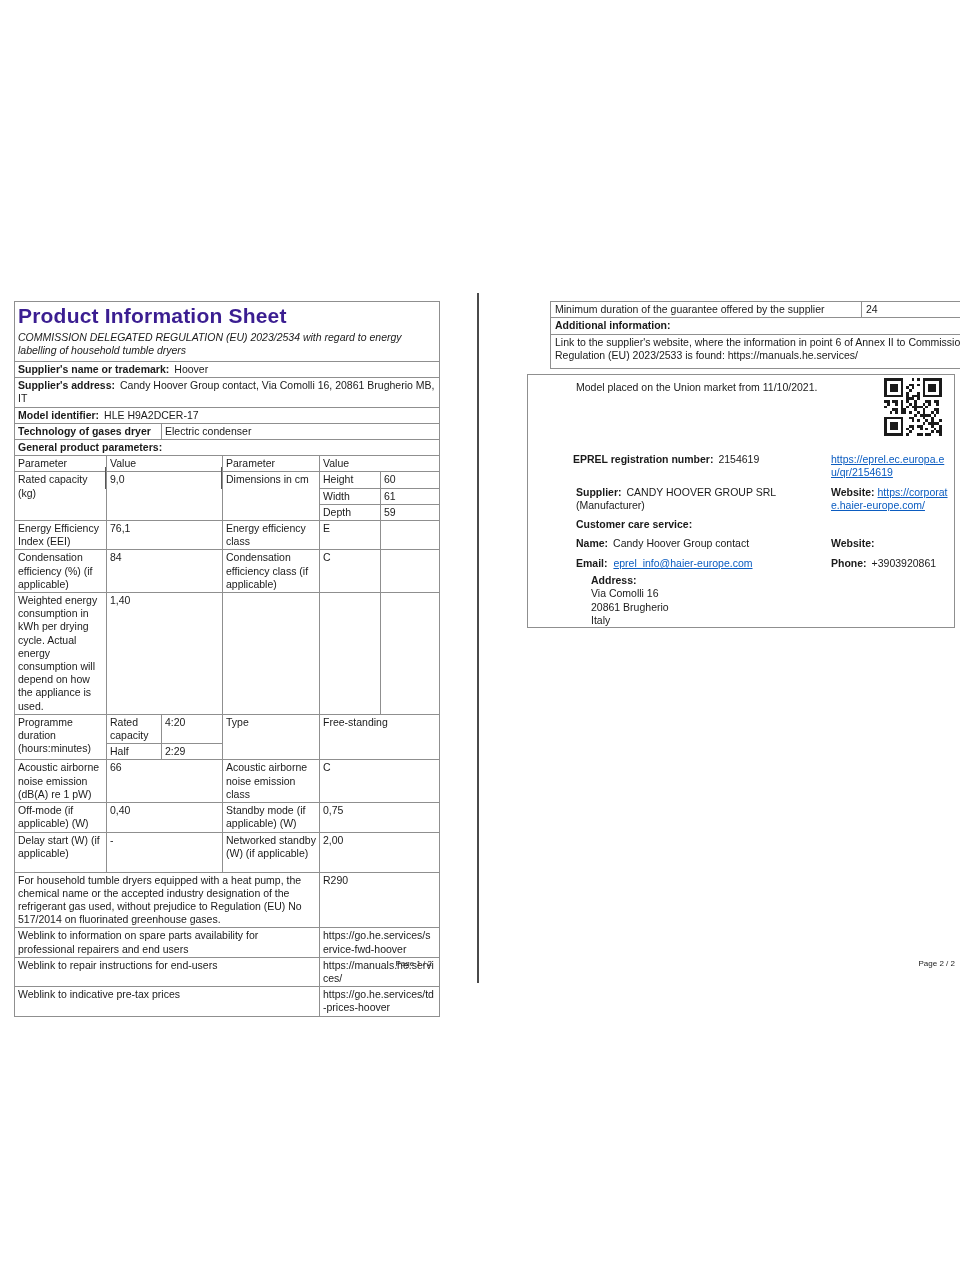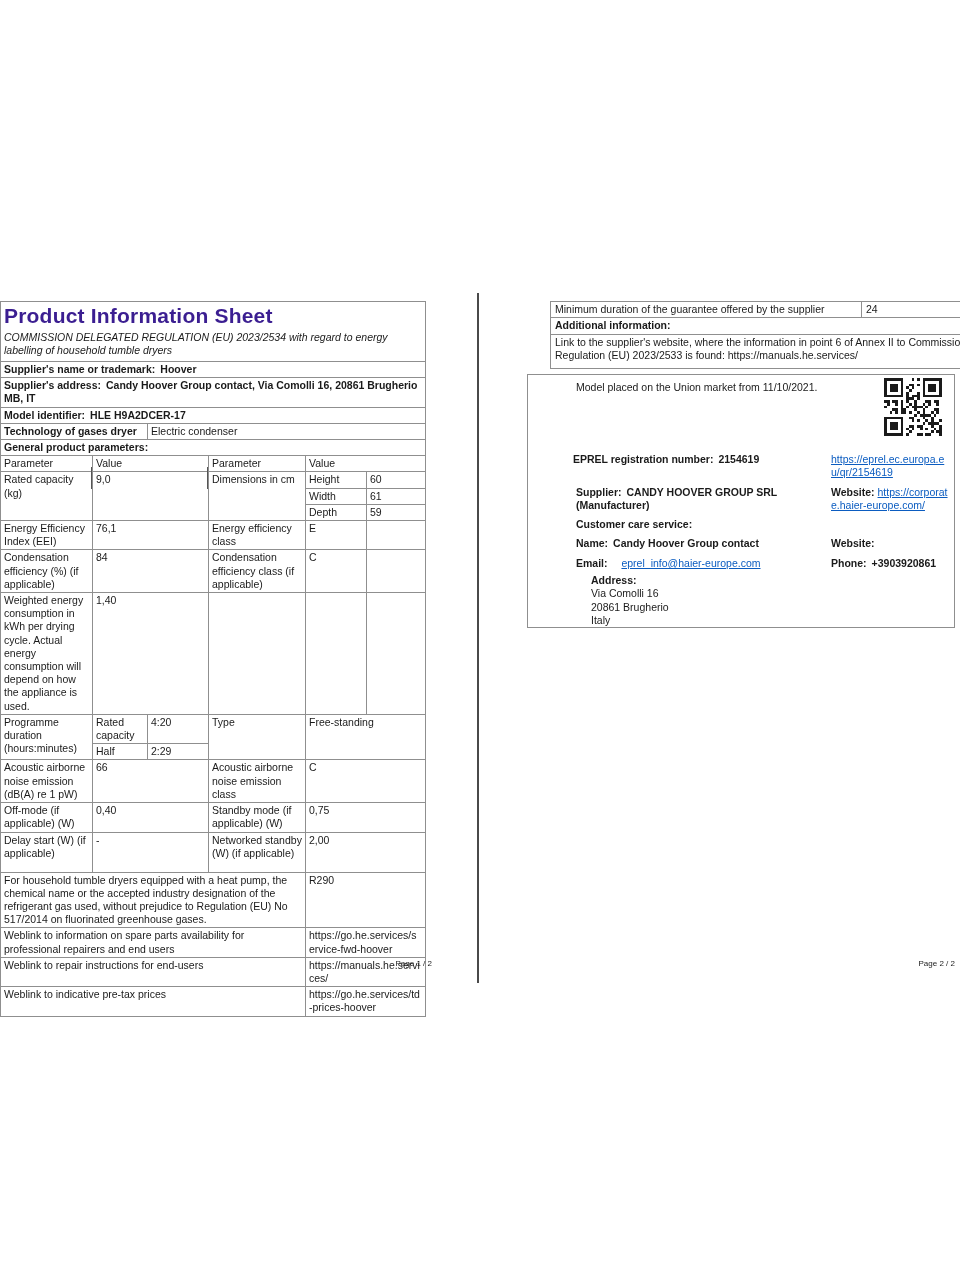--- a/index.html
+++ b/index.html
@@ -4,34 +4,34 @@
 <style>
   :root { --title-color:#3b1e91; --link-color:#0b5cc0; --border:#8f8f8f; --ink:#1a1a1a; }
   * { box-sizing:border-box; }
   html,body { margin:0; padding:0; }
   body {
     width:960px; height:1280px; background:#ffffff; position:relative;
     font-family:"Liberation Sans", sans-serif; color:var(--ink);
     -webkit-font-smoothing:antialiased;
   }
   
-  .page1 { position:absolute; left:0; top:301px; width:425px; }
+  .page1 { position:absolute; left:14px; top:301px; width:425px; }
   table.sheet {
     border-collapse:collapse; table-layout:fixed; width:425px;
     font-size:10.5px; line-height:13.2px;
   }
   table.sheet td {
     border:1px solid var(--border); padding:1px 3px; vertical-align:top;
     overflow-wrap:break-word;
   }
   td.titlecell { padding:3px 8px 4px 8px; }
   .doc-title { font-size:21px; font-weight:bold; color:var(--title-color); line-height:26px; letter-spacing:0.2px; }
   .doc-subtitle { margin-top:2px; font-weight:normal;font-style:italic; }
   .b { font-weight:bold; }
-  .val { margin-left:5px; font-weight:bold; }
+  .val { margin-left:5px; font-weight:normal; }
   .brk { word-break:break-all; }
   .artifact-tick { position:absolute; width:1px; height:22px; background:#555; }
   .footer { position:absolute; font-size:8px; color:#222; text-align:right; }
   .footer1 { left:5px; top:959px; width:427px; }
   .footer2 { left:527px; top:959px; width:428px; }
   
   .page-divider { position:absolute; left:477px; top:293px; width:2px; height:690px; background:#4a4a4a; }
   
   .page2-top { position:absolute; left:527px; top:301px; width:428px; }
   table.sheet2 { border-collapse:collapse; table-layout:fixed; width:428px; font-size:10.5px; line-height:13.4px;margin-left:23px; }
@@ -337,21 +337,21 @@
 
   <div class="row b" style="left:8px; top:143px;">Customer care service:</div>
 
   <div class="row" style="left:8px; top:162px;">
     <span class="b">Name:</span><span class="val">Candy Hoover Group contact</span>
   </div>
   <div class="row b" style="left:263px; top:162px;">Website:</div>
 
   <div class="row" style="left:8px; top:182px;">
     <span class="b">Email:</span>
-    <a href="#" class="lnk" style="margin-left:11px;">eprel_info@haier-europe.com</a>
+    <a href="#" class="lnk" style="margin-left:3px;">eprel_info@haier-europe.com</a>
   </div>
   <div class="row" style="left:263px; top:182px;">
     <span class="b">Phone:</span><span class="val">+3903920861</span>
   </div>
 
   <div class="row" style="left:23px; top:199px;">
     <span class="b addr-line">Address:</span>
     <span class="addr-line">Via Comolli 16</span>
     <span class="addr-line">20861 Brugherio</span>
     <span class="addr-line">Italy</span>

